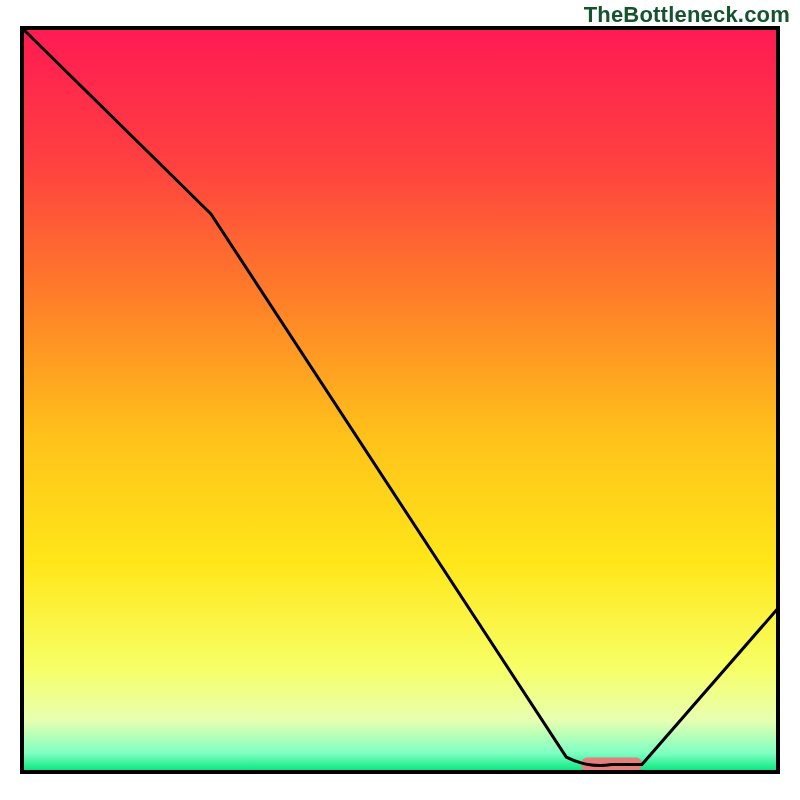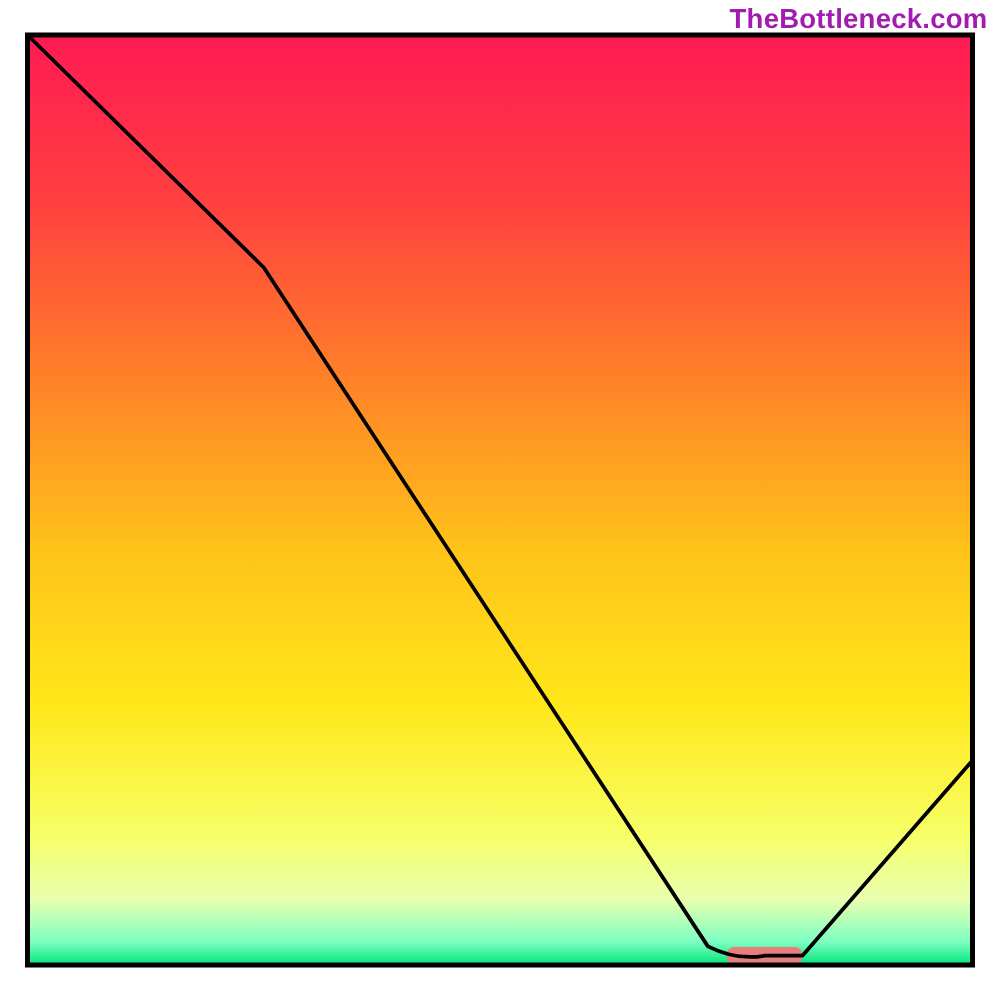--- a/index.html
+++ b/index.html
@@ -16,21 +16,21 @@
     top: 0;
     width: 800px;
     height: 800px;
   }
   .watermark {
     position: absolute;
     top: 2px;
     right: 10px;
     font-size: 22px;
     font-weight: 600;
-    color: #a21caf;
+    color: #14532d;
     letter-spacing: 0.2px;
   }
   svg {
     display: block;
   }
 </style>
 </head>
 <body>
 
 <div class="frame">

